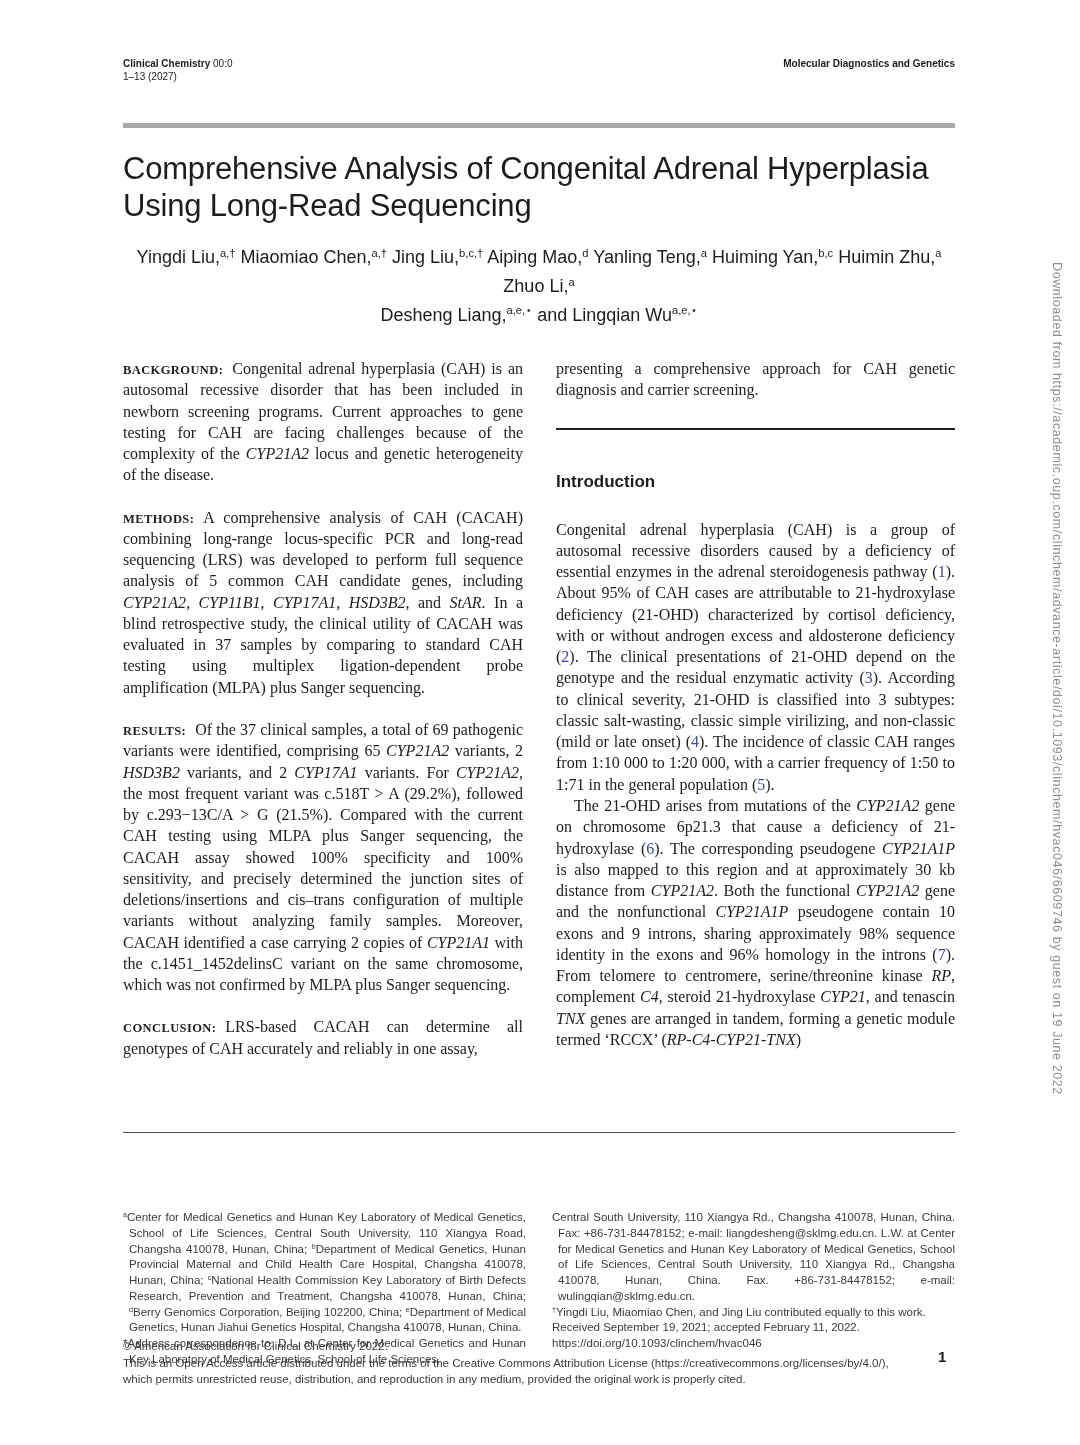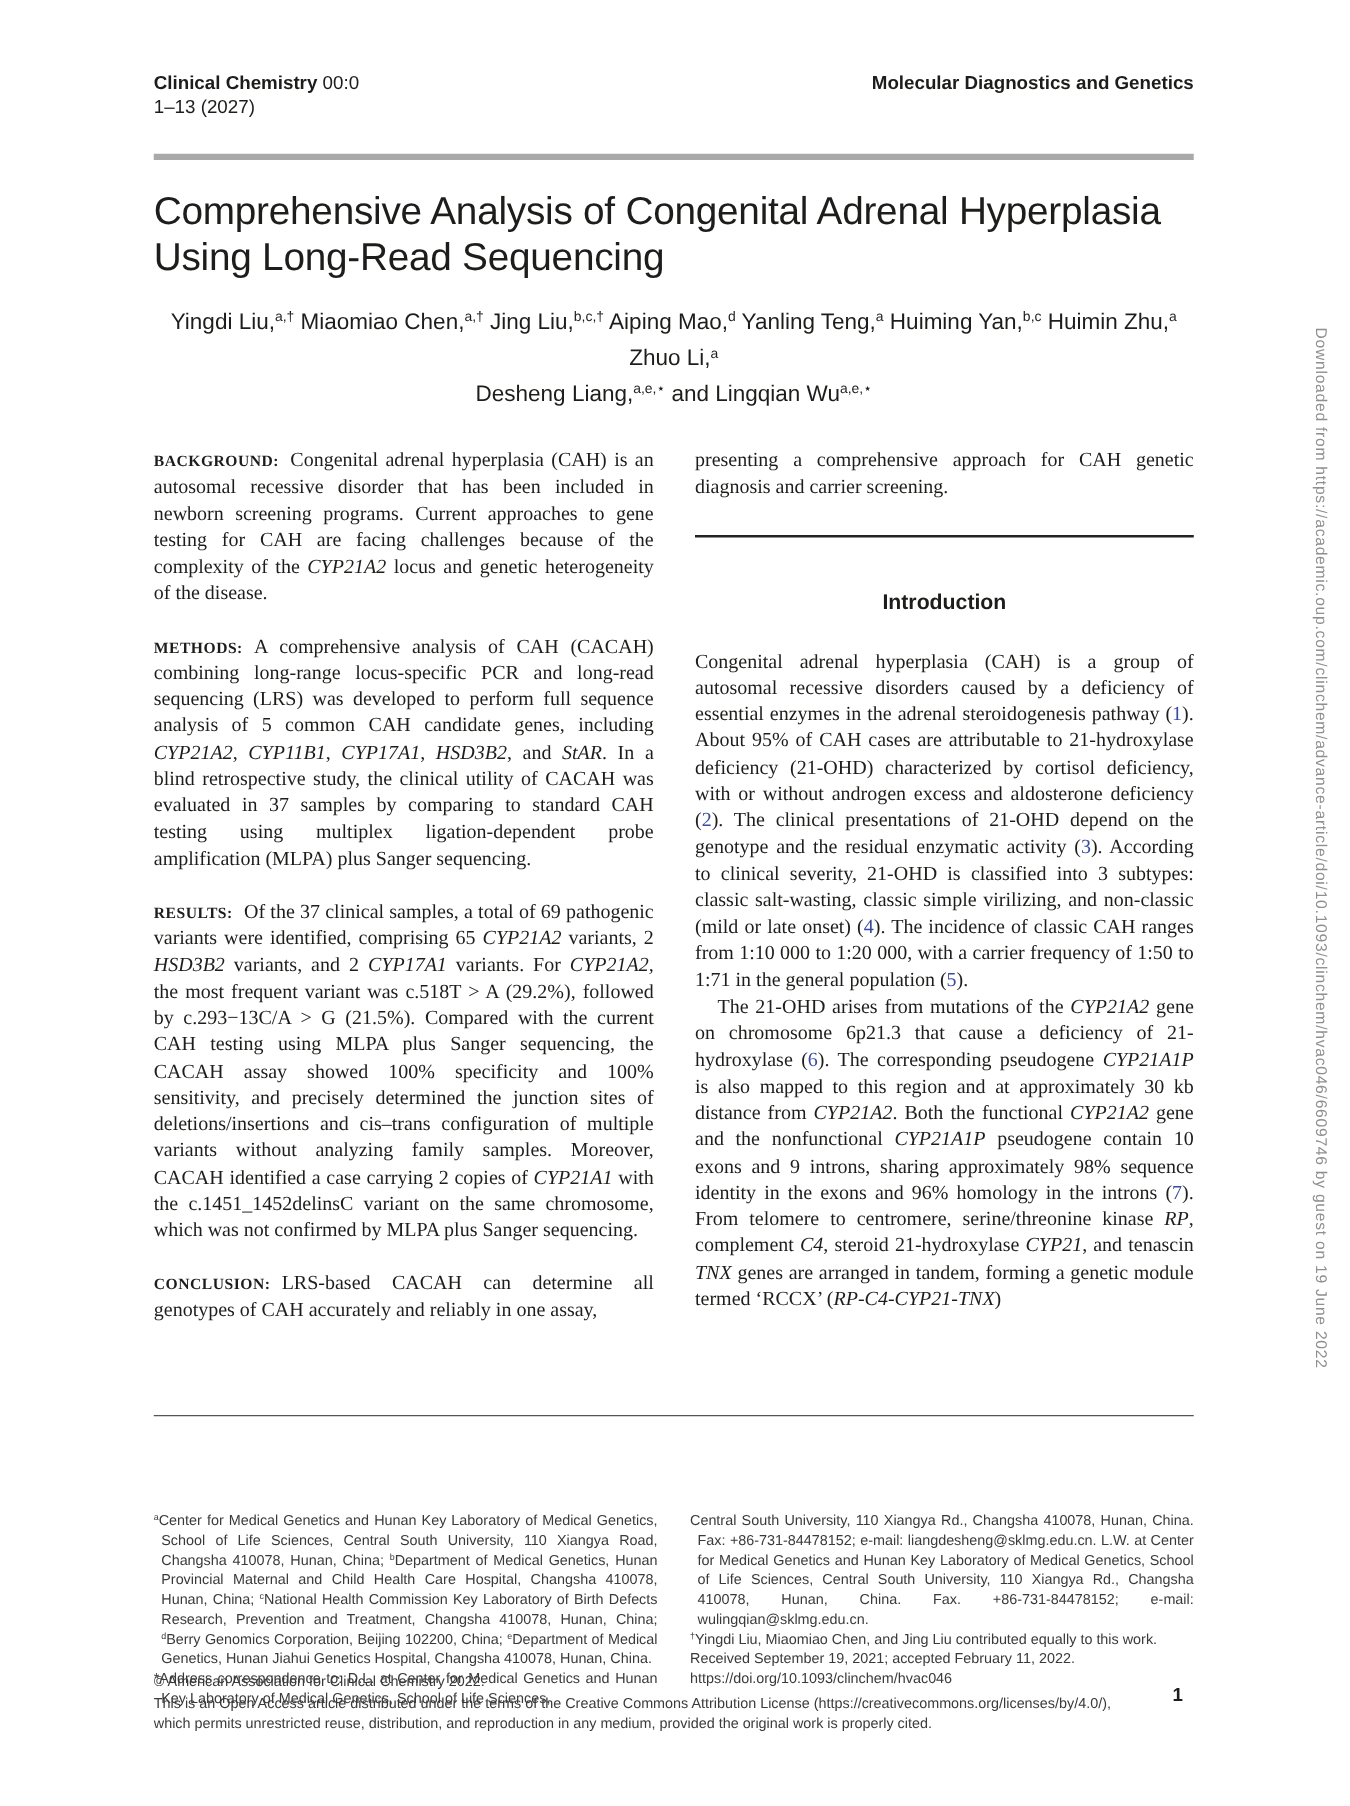--- a/index.html
+++ b/index.html
@@ -22,21 +22,21 @@
     writing-mode:vertical-rl;
     font-family:"Liberation Sans",sans-serif;
     font-size:12.5px;letter-spacing:0.6px;
     color:var(--side);
     white-space:nowrap;
   }
   
   .journal-header{
     position:absolute;top:58px;left:123px;width:832px;
     display:flex;justify-content:space-between;align-items:flex-start;
-    font-family:"Liberation Sans",sans-serif;font-size:15px;line-height:1.25;
+    font-family:"Liberation Sans",sans-serif;font-size:10px;line-height:1.25;
   }
   .jh-left b{font-weight:bold;}
   .jh-right{font-weight:bold;text-align:center;}
   .gray-bar{
     position:absolute;top:123px;left:123px;width:832px;height:5px;
     background:var(--rule-gray);
   }
   
   .article-title{
     position:absolute;top:150px;left:123px;width:832px;
@@ -64,21 +64,20 @@
     margin-right:9px;
   }
   .section-rule{
     border:0;border-top:2.5px solid #222;
     margin:27px 0 0 0;width:100%;
   }
   .intro-heading{
     font-family:"Liberation Sans",sans-serif;
     font-size:17px;font-weight:bold;
     margin:42px 0 27px 0;
-    text-align:center;
   }
   .indented{text-indent:18px;}
   
   .rt-i{font-style:italic;}
   .rt-sup{font-size:0.62em;position:relative;top:-0.55em;line-height:0;}
   .rt-cite{color:var(--cite);}
   
   .footnote-rule{
     position:absolute;top:1132px;left:123px;width:832px;
     border:0;border-top:1.5px solid #555;margin:0;

